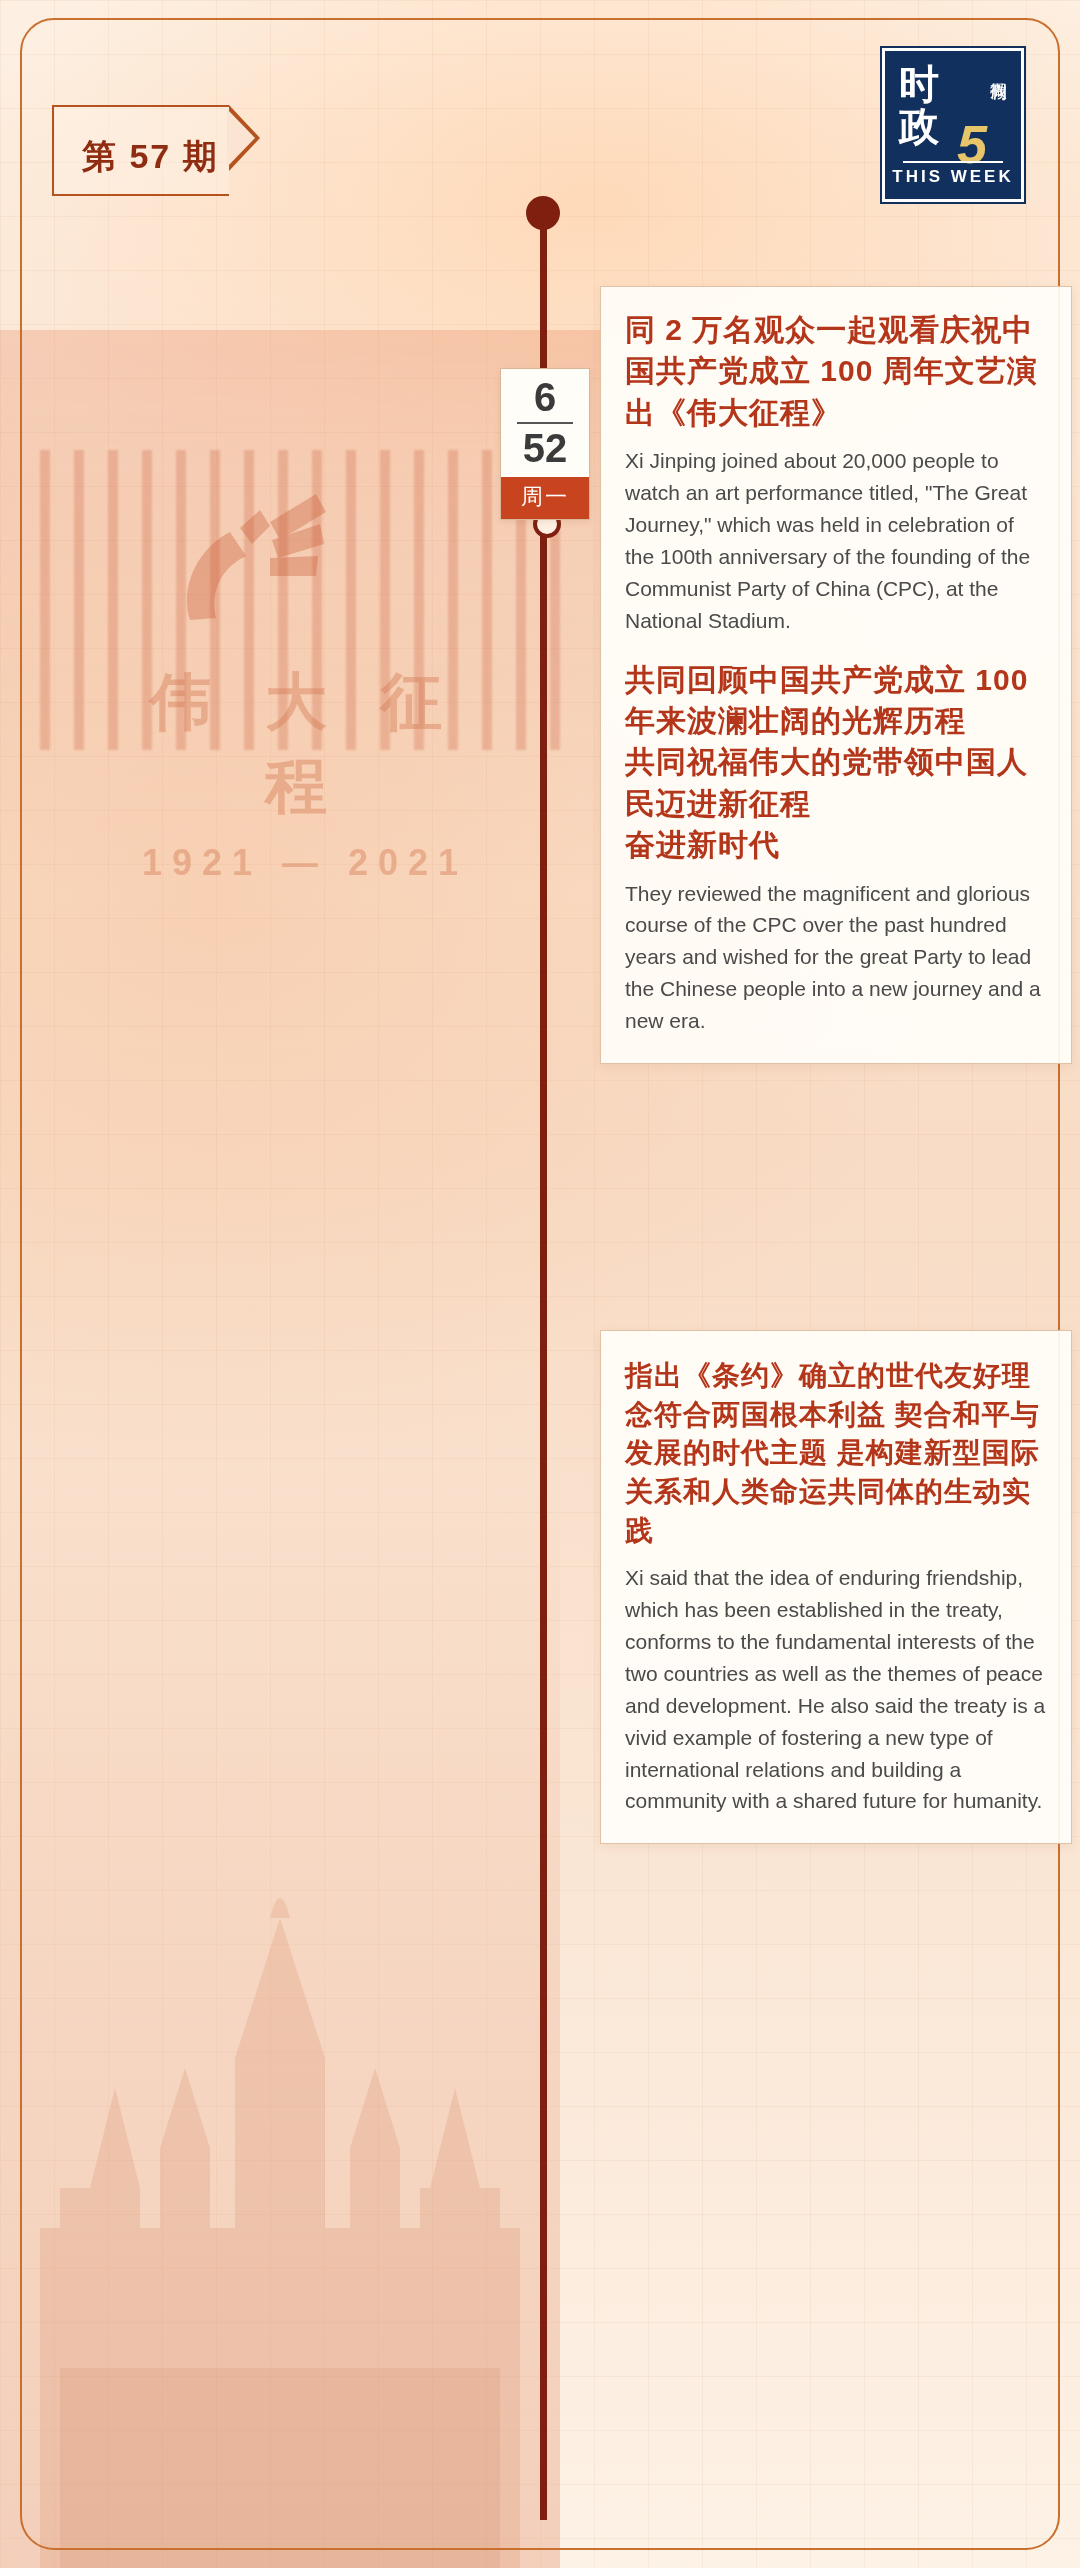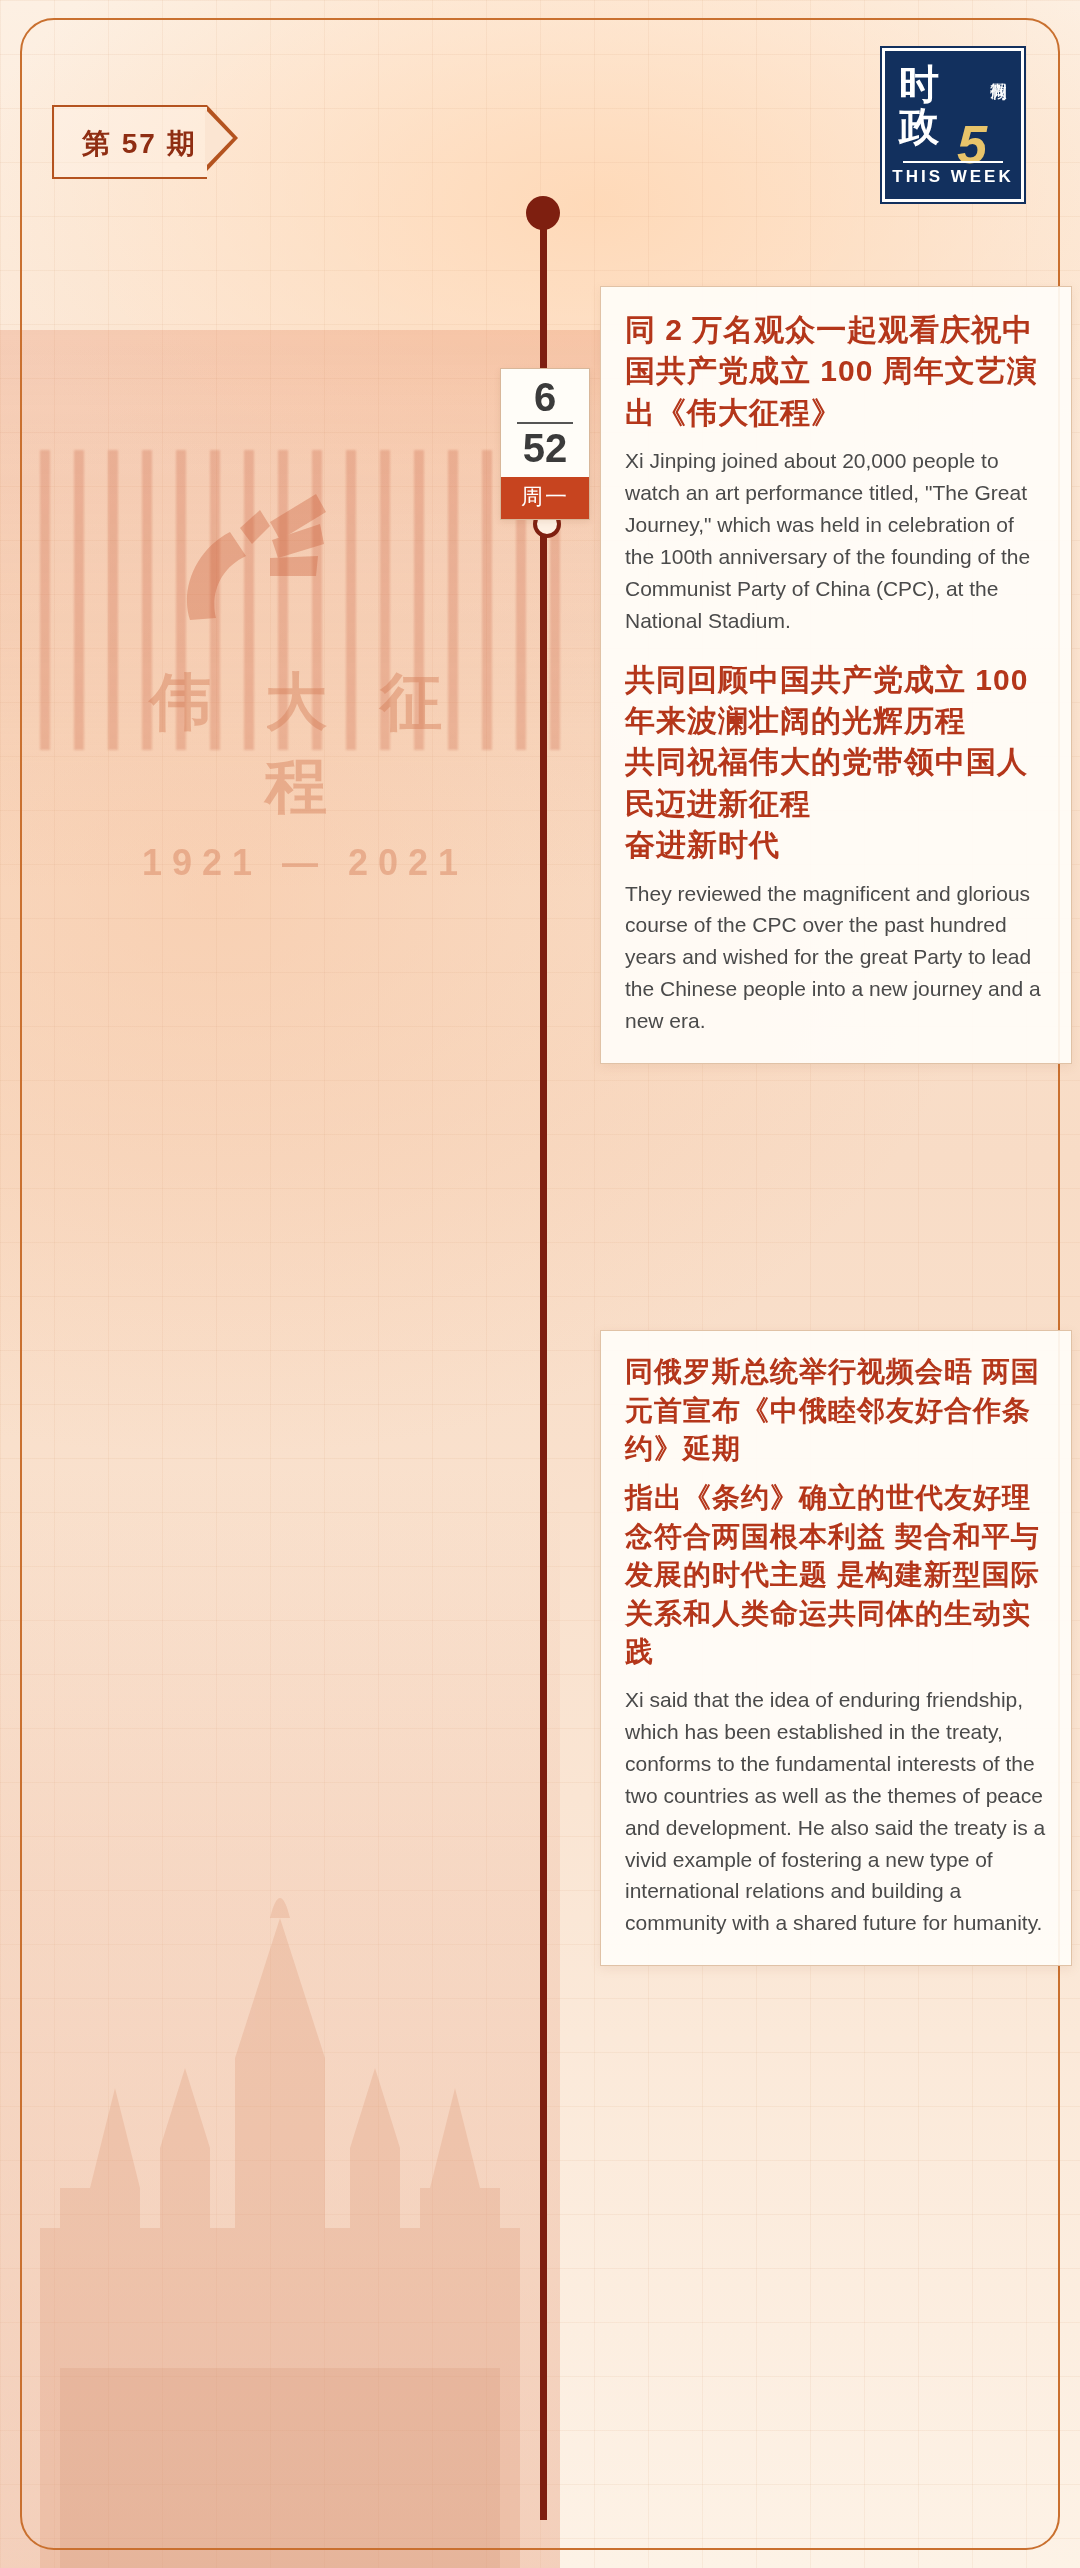--- a/index.html
+++ b/index.html
@@ -62,22 +62,22 @@
   .bg-kremlin{
     position:absolute; left:0; bottom:0; width:560px; height:1100px;
     background:linear-gradient(180deg, rgba(250,232,218,0) 0%, rgba(236,178,150,.30) 40%, rgba(230,160,128,.42) 100%);
   }
   .kremlin-sil{position:absolute;left:0;bottom:0;width:560px;height:980px;opacity:.55;}
 
   
   .issue-badge{
     position:absolute; left:52px; top:105px;
     border:2px solid #b4531f; border-right:none;
-    padding:18px 10px 14px 28px;
-    color:#8f2d12; font-size:28px; font-weight:700; letter-spacing:2px;
+    padding:27px 10px 14px 28px;
+    color:#8f2d12; font-size:34px; font-weight:700; letter-spacing:2px;
     background:rgba(255,246,238,.35);
   }
   .issue-badge .arrow{
     position:absolute; right:-31px; top:-2px; width:0;height:0;
     border-top:33px solid transparent; border-bottom:33px solid transparent;
     border-left:31px solid #b4531f;
   }
   .issue-badge .arrow:after{
     content:""; position:absolute; left:-33px; top:-29px; width:0;height:0;
     border-top:29px solid transparent; border-bottom:29px solid transparent;
@@ -233,18 +233,17 @@
   <div class="card card1">
     <p class="h-cn">同 2 万名观众一起观看庆祝中国共产党成立 100 周年文艺演出《伟大征程》</p>
     <p class="p-en">Xi Jinping joined about 20,000 people to watch an art performance titled, "The Great Journey," which was held in celebration of the 100th anniversary of the founding of the Communist Party of China (CPC), at the National Stadium.</p>
     <p class="h-cn second" style="white-space: pre-line;">共同回顾中国共产党成立 100 年来波澜壮阔的光辉历程
 共同祝福伟大的党带领中国人民迈进新征程
 奋进新时代</p>
     <p class="p-en last">They reviewed the magnificent and glorious course of the CPC over the past hundred years and wished for the great Party to lead the Chinese people into a new journey and a new era.</p>
   </div>
 
   <div class="card card2">
-    <p class="h-cn small">同俄罗斯总统举行视频会晤 两国元首宣布《中俄睦邻友好合作条约》延期</p>
     <p class="h-cn small second">指出《条约》确立的世代友好理念符合两国根本利益 契合和平与发展的时代主题 是构建新型国际关系和人类命运共同体的生动实践</p>
     <p class="p-en last">Xi said that the idea of enduring friendship, which has been established in the treaty, conforms to the fundamental interests of the two countries as well as the themes of peace and development. He also said the treaty is a vivid example of fostering a new type of international relations and building a community with a shared future for humanity.</p>
   </div>
 
 </div>
 
 </body></html>

